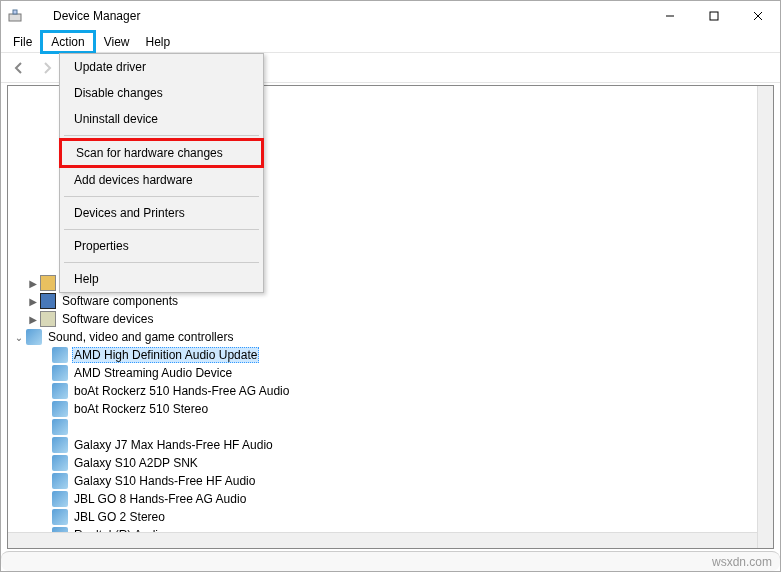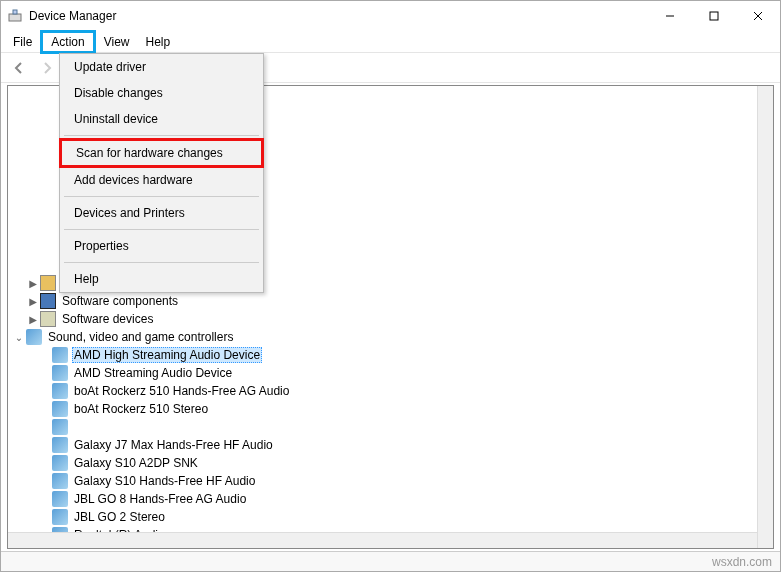--- a/index.html
+++ b/index.html
@@ -1,18 +1,18 @@
 <!DOCTYPE html>
 <html><head>
 <meta charset="utf-8">
 <style>
 * { box-sizing: border-box; margin: 0; padding: 0; font-family: "Segoe UI", Tahoma, sans-serif; font-size: 12px; }
 body { background: #fff; width: 781px; height: 572px; border: 1px solid #aaa; position: relative; color: #000; }
 
-.titlebar { height: 30px; display: flex; align-items: center; padding-left: 6px; background: #fff; }
+.titlebar { height: 30px; display: flex; align-items: center; padding-left: 6px; background: #fff; gap: 24px; }
 .titlebar .app-icon { width: 16px; height: 16px; display:inline-block; margin-right:6px; }
 .titlebar .title { flex: 1; }
 .win-btns { display: flex; }
 .win-btn { width: 44px; height: 30px; display:flex; align-items:center; justify-content:center; }
 .win-btn svg { width:10px; height:10px; }
 
 .menubar { height: 22px; display:flex; align-items:center; padding-left: 4px; border-bottom: 1px solid #e5e5e5; }
 .menu-item { padding: 2px 8px; cursor:default; position:relative; }
 .action-highlight { border: 3px solid #0ea5e9; }
 
@@ -27,21 +27,21 @@
 .node-label { padding: 0 2px; }
 .selected .node-label { background:#cde8ff; border:1px dotted #3399ff; padding: 0 1px; }
 .lvl1 { padding-left: 18px; }
 .lvl2 { padding-left: 44px; }
 
 .dropdown { position:absolute; top:52px; left:58px; width:205px; background:#f2f2f2; border:1px solid #bbb; box-shadow:2px 2px 4px rgba(0,0,0,0.2); z-index:10; }
 .dd-item { padding: 6px 14px; cursor:default; }
 .dd-sep { height:1px; background:#ccc; margin:3px 4px; }
 .scan-highlight { border: 3px solid #e11; margin:-1px; padding:5px 14px; }
 
-.statusbar { position:absolute; bottom:0; left:0; right:0; height:20px; border-top:1px solid #ccc; background:#f8f8f8; display:flex; justify-content:flex-end; align-items:center; padding-right:8px; color:#999; font-size:10px;}
+.statusbar { position:absolute; bottom:0; left:0; right:0; height:20px; border-top:1px solid #ccc; background:#f8f8f8; display:flex; justify-content:flex-end; align-items:center; padding-right:8px; color:#999; font-size:10px;border-radius:8px;}
 
 .scroll-v { position:absolute; right:0; top:0; bottom:0; width:16px; background:#f0f0f0; border-left:1px solid #ddd; }
 .scroll-h { position:absolute; left:0; right:16px; bottom:0; height:16px; background:#f0f0f0; border-top:1px solid #ddd; }
 
 
 .ic-speaker { background: linear-gradient(135deg,#5aa0d8,#a8d4f0); border-radius:2px; }
 .ic-generic { background: #d8d8b8; border:1px solid #888; }
 .ic-sec { background: #e8c060; border:1px solid #888; }
 .ic-soft { background: #4878b8; border:1px solid #222; }
 </style>
@@ -131,21 +131,21 @@
       <span class="node-label">Software devices</span>
     </div>
     <div class="node lvl1">
       <span class="expander" style="margin-left:-14px;width:14px">⌄</span>
       <span class="icon ic-speaker"></span>
       <span class="node-label">Sound, video and game controllers</span>
     </div>
 
     <div class="node lvl2 selected">
         <span class="icon ic-speaker"></span>
-        <span class="node-label">AMD High Streaming Audio Device</span>
+        <span class="node-label">AMD High Definition Audio Update</span>
       </div>
     <div class="node lvl2">
         <span class="icon ic-speaker"></span>
         <span class="node-label">AMD Streaming Audio Device</span>
       </div>
     <div class="node lvl2">
         <span class="icon ic-speaker"></span>
         <span class="node-label">boAt Rockerz 510 Hands-Free AG Audio</span>
       </div>
     <div class="node lvl2">

